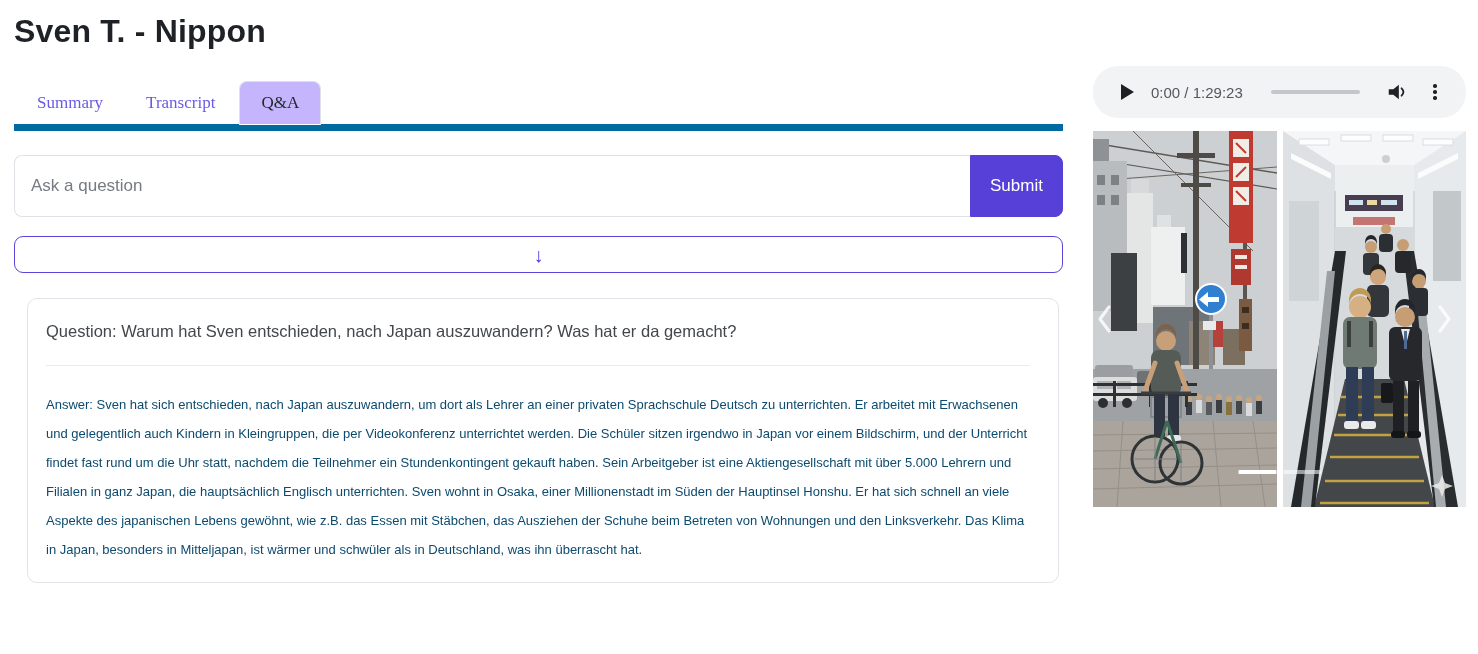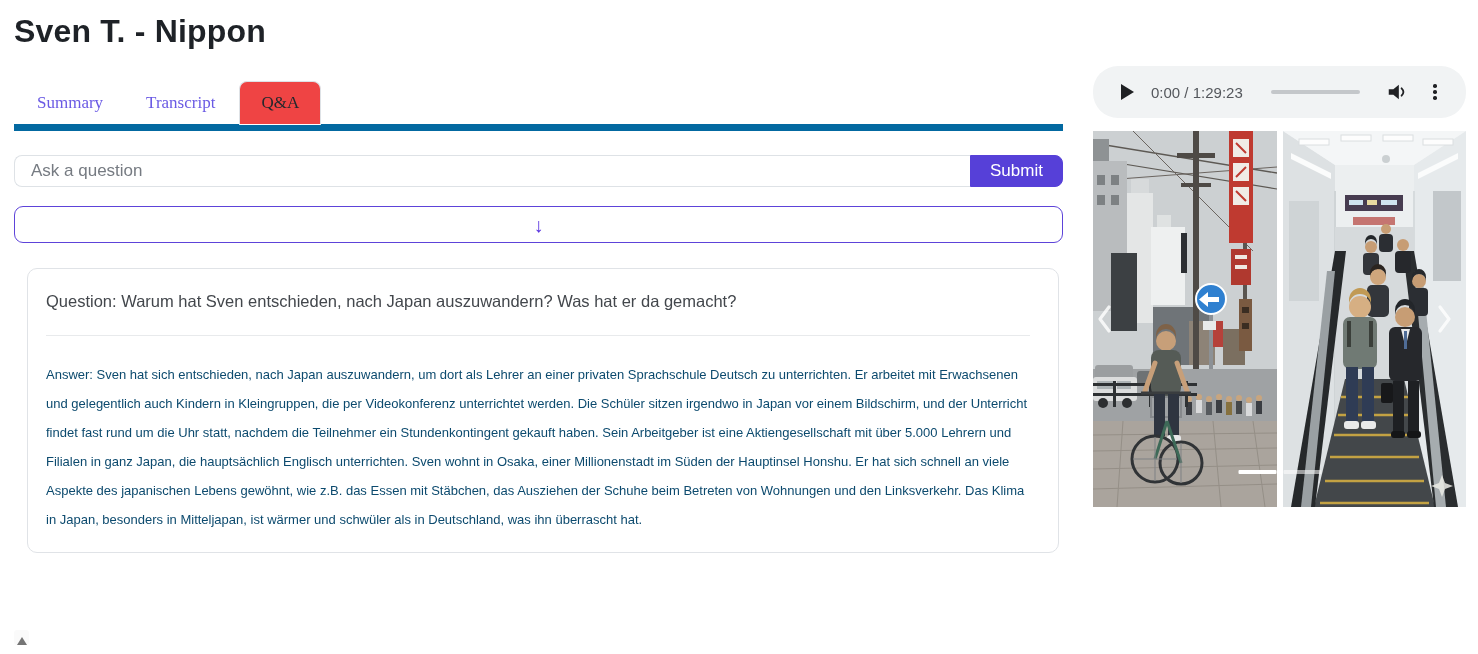--- a/index.html
+++ b/index.html
@@ -8,23 +8,23 @@
   .app { position:relative; width:1478px; height:654px; }
 
   
   .left-col { position:absolute; left:14px; top:0; width:1049px; }
   .page-title { margin-top:13px; font-size:32px; font-weight:700; color:#1e2227; letter-spacing:.2px; }
 
   .tabbar { display:flex; align-items:flex-start; border-bottom:7px solid #0369a1; margin-top:31px; padding-left:4px;font-family:Liberation Serif, serif; }
   .tab { background:transparent; border:1px solid transparent; border-radius:8px 8px 0 0;
     padding:11px 18px; font-size:17px; color:#6a5ae4; cursor:pointer; margin:0 5px -1px 0;
     font-family:inherit; }
-  .tab.active { color:#24282d; background:#ef4444; border-color:#dee2e6 #dee2e6 #ffffff; padding:11px 21px; }
-
-  .ask-row { display:flex; margin-top:24px; height:32px; }
+  .tab.active { color:#24282d; background:#c4b5fd; border-color:#dee2e6 #dee2e6 #ffffff; padding:11px 21px; }
+
+  .ask-row { display:flex; margin-top:24px; height:62px; }
   .ask-input { flex:1; border:1px solid #dee2e6; border-right:none; border-radius:8px 0 0 8px;
     padding:0 16px; font-size:17px; color:#3f444a; outline:none; font-family:inherit; }
   .ask-input::placeholder { color:#767b82; }
   .submit-btn { width:93px; background:#5640d8; color:#ffffff; border:1px solid #5640d8;
     border-radius:0 8px 8px 0; font-size:17px; cursor:pointer; font-family:Liberation Sans, sans-serif; }
 
   .collapse-btn { margin-top:19px; width:100%; height:37px; background:#ffffff;
     border:1.6px solid #5d43d9; border-radius:9px; display:flex; align-items:center;
     justify-content:center; cursor:pointer; }
   .arrow-glyph { color:#5a35e0; font-size:20px; font-weight:700; line-height:1; }

